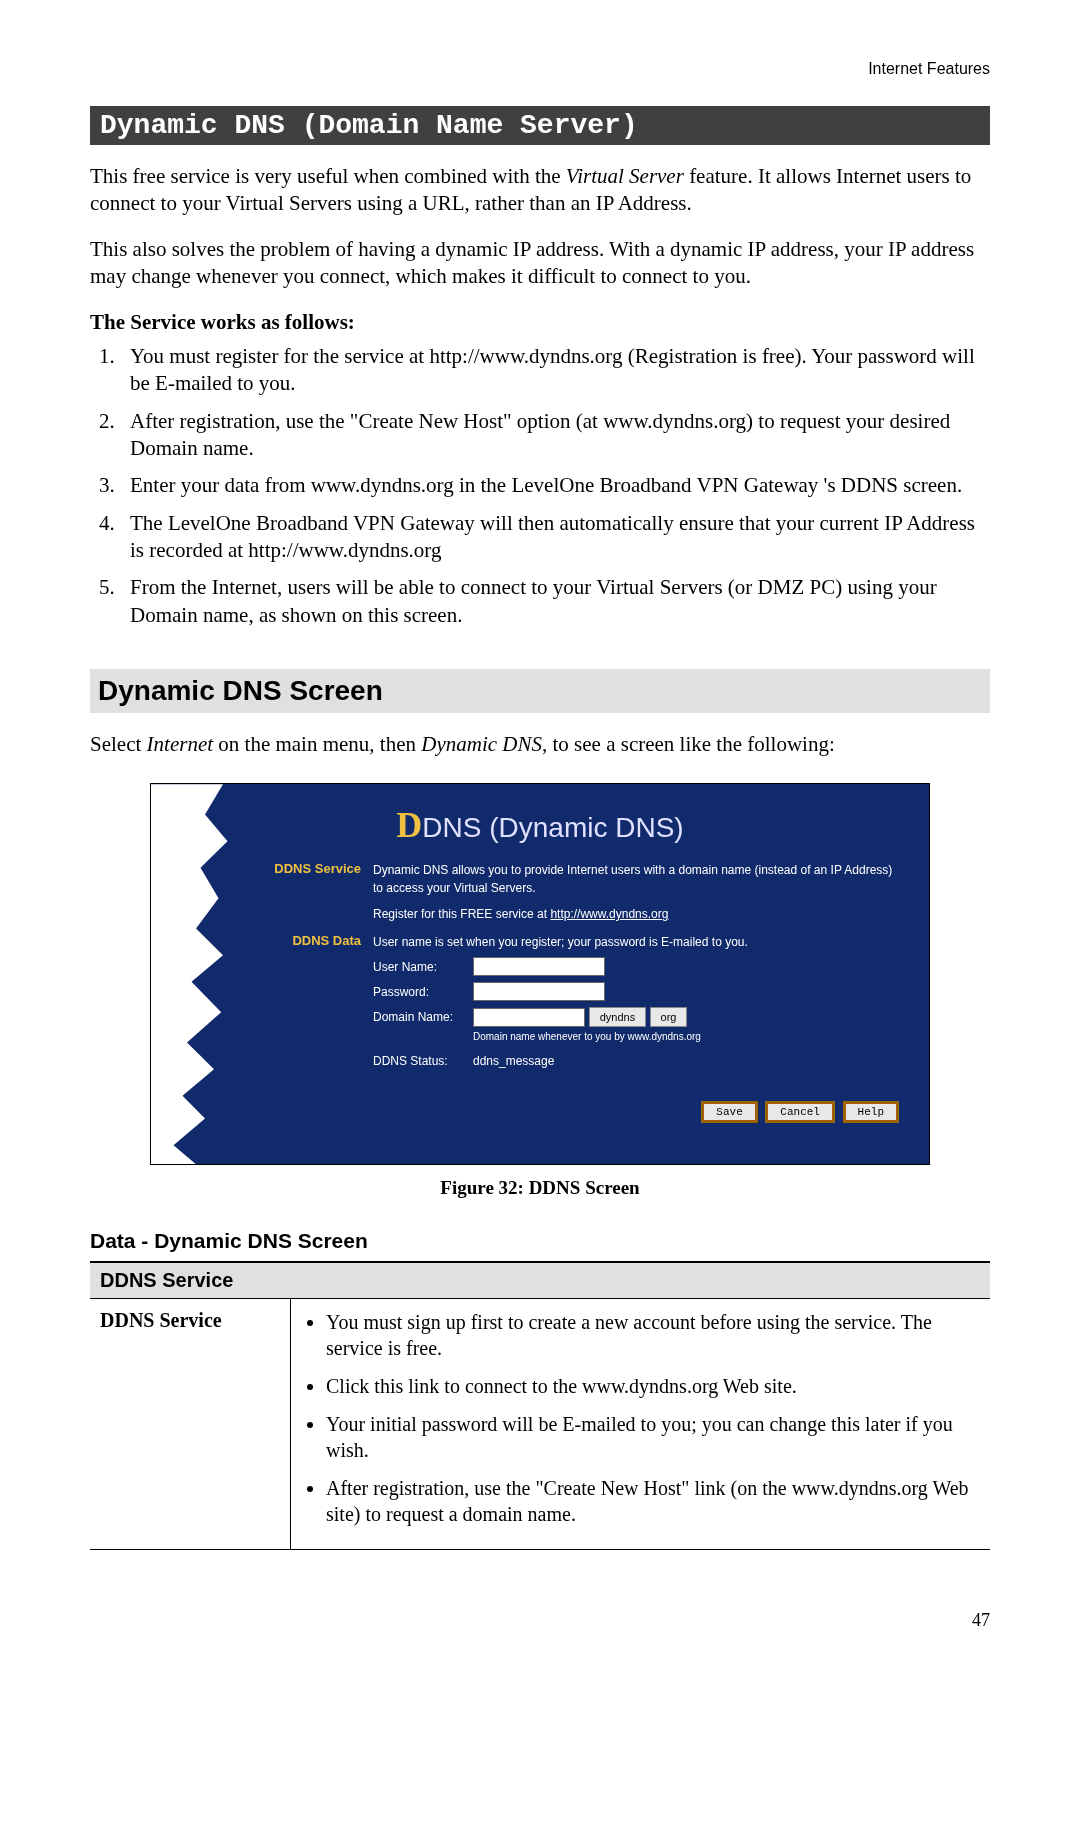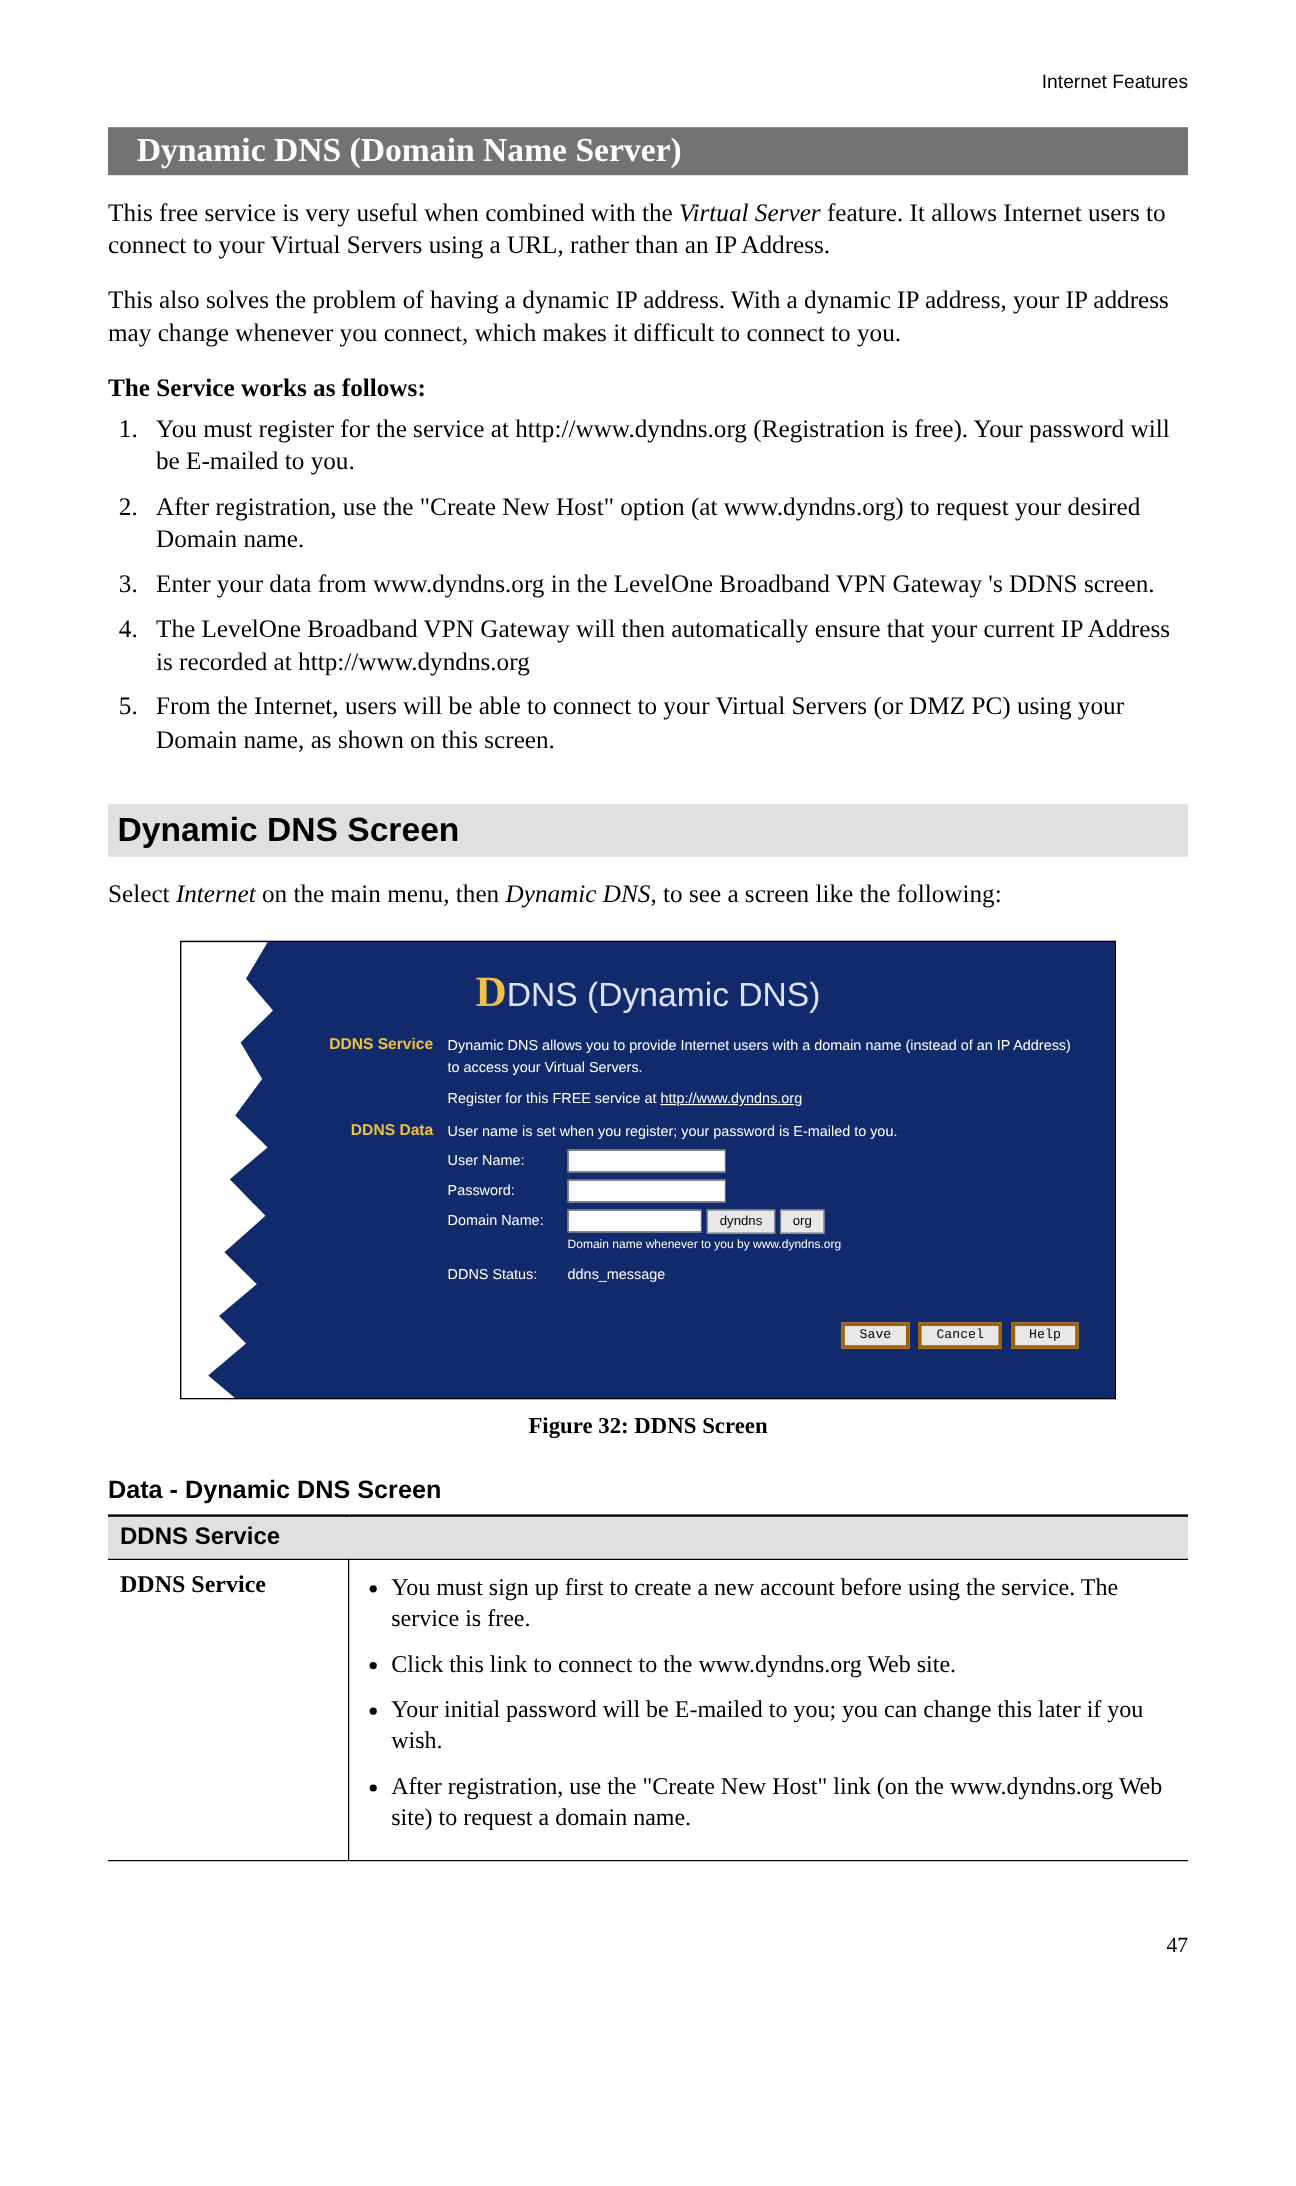--- a/index.html
+++ b/index.html
@@ -14,26 +14,26 @@
     padding: 60px 90px 60px 90px;
     box-sizing: border-box;
   }
   .header-right {
     text-align: right;
     font-family: Arial, Helvetica, sans-serif;
     font-size: 16px;
     margin-bottom: 28px;
   }
   .title-bar {
-    background: #737373;
-    color: #fff;
-    font-family: Liberation Serif, serif;
+    background: #404040;
+    color: #fff;
+    font-family: Liberation Mono, monospace;
     font-size: 28px;
     font-weight: bold;
-    padding: 4px 24px;
+    padding: 4px 10px;
   }
   .para {
     font-size: 21px;
     line-height: 1.3;
     margin: 18px 0;
   }
   .italic { font-style: italic; }
   .subheading {
     font-weight: bold;
     font-size: 21px;
@@ -56,21 +56,21 @@
     font-weight: bold;
     padding: 6px 8px;
     margin-top: 40px;
   }
   .screenshot-wrap {
     margin-top: 25px;
   }
   .screenshot {
     width: 780px;
     margin: 0 auto;
-    background: #b91c1c;
+    background: #14532d;
     border: 1px solid #000;
     box-sizing: border-box;
   }
   .shot-inner {
     background: #102a6b;
     position: relative;
     padding: 20px 30px 20px 30px;
     min-height: 340px;
     color: #fff;
   }
@@ -115,20 +115,21 @@
   }
   .shot-content {
     flex: 1;
     color: #fff;
     font-size: 12px;
     line-height: 1.5;
   }
   .shot-content .underline { text-decoration: underline; }
   .field-row {
     display: flex;
+    align-items: center;
     margin-bottom: 6px;
   }
   .field-label {
     width: 100px;
     color: #fff;
     font-size: 12px;
   }
   .field-input {
     background: #fff;
     border: 1px solid #666;

